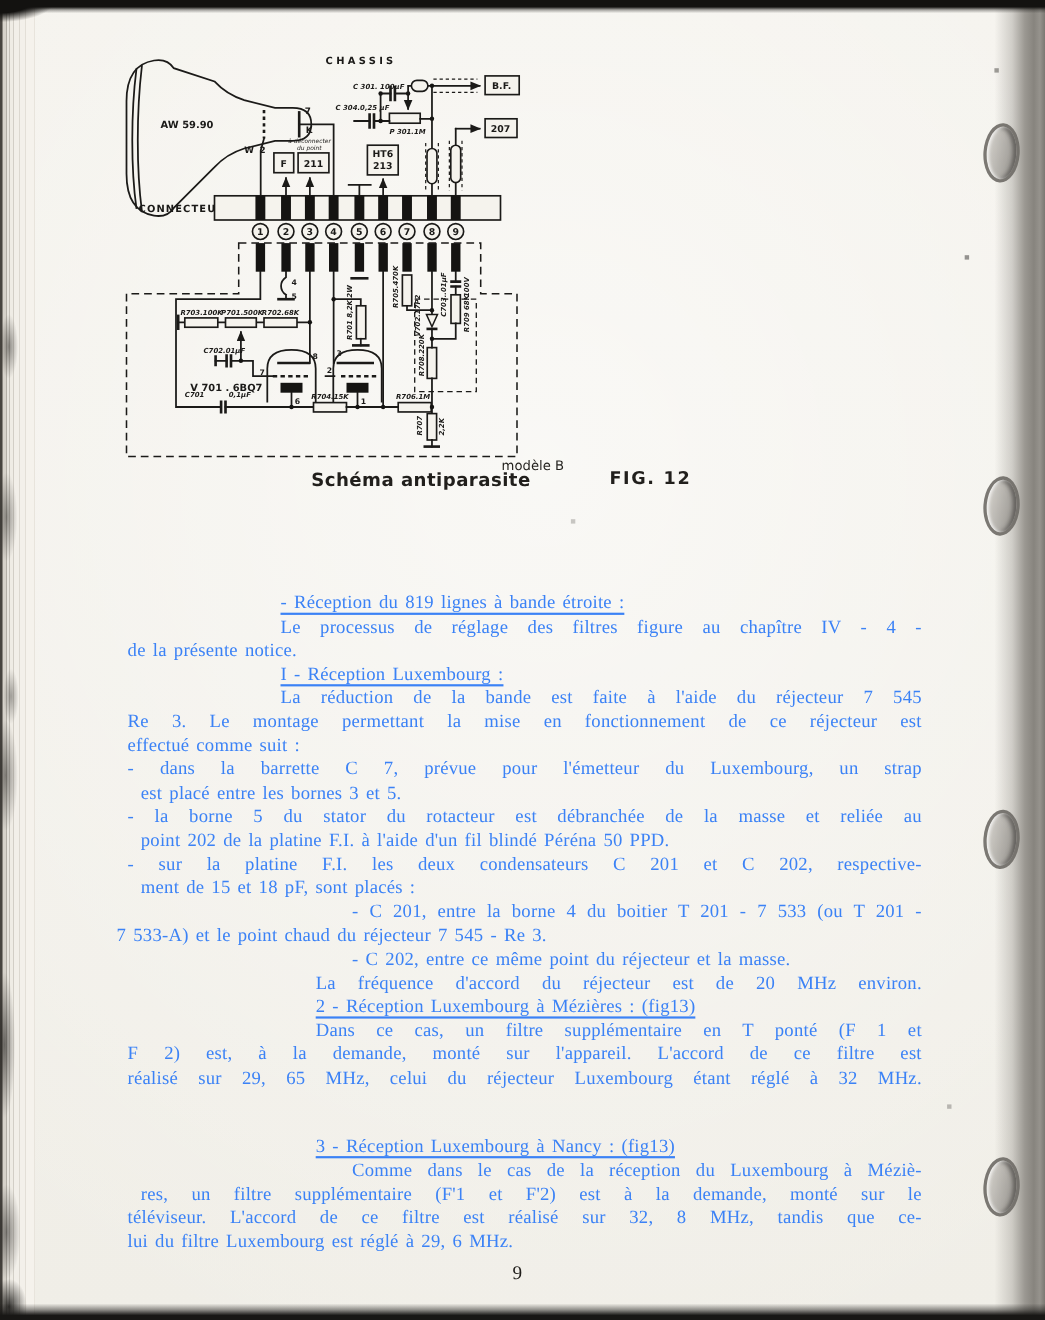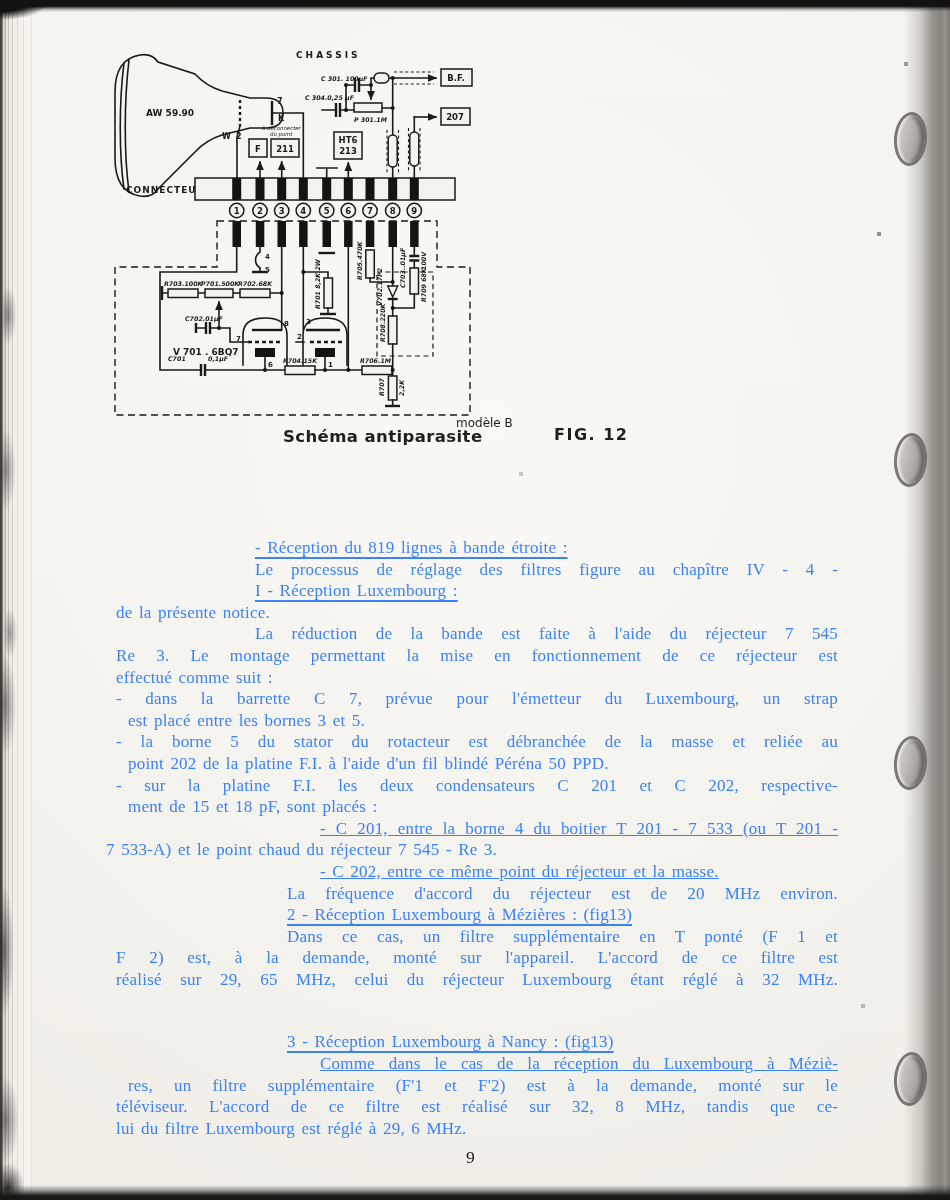--- a/index.html
+++ b/index.html
@@ -66,21 +66,21 @@
   .cap-m{position:absolute;left:432px;top:416px;font:400 12px "DejaVu Sans",sans-serif;padding-left:24px;}
   .cap-f{position:absolute;left:554px;top:425px;font:700 16px "DejaVu Sans",sans-serif;letter-spacing:1.5px;}
   
   .body-text{position:absolute;left:116px;top:537px;width:722px;
     font-size:17px;line-height:21.6px;letter-spacing:.2px;word-spacing:2px;color:#3b82f6;}
   .ln{min-height:21.6px;}
   .j{text-align:justify;text-align-last:justify;}
   .u{text-decoration:underline;text-underline-offset:4px;text-decoration-thickness:1.5px;}
   .i1{padding-left:139px;}
   .i2{padding-left:171px;}
-  .i3{padding-left:204px;text-decoration:underline;}
+  .i3{padding-left:204px;}
   .ih{padding-left:12px;}
   .ineg{margin-left:-10px;}
   .gap{margin-top:41px;}
   .page-num{position:absolute;left:466px;top:1147px;font-size:17.5px;}
 </style>
 </head>
 <body>
 
 <div class="schematic">
 <svg width="400" height="392" viewBox="0 0 400 392" xmlns="http://www.w3.org/2000/svg">
@@ -351,22 +351,22 @@
 </svg>
 </div>
 
 <div class="cap-b">Schéma antiparasite</div>
 <div class="cap-m">modèle B</div>
 <div class="cap-f">FIG. 12</div>
 
 <div class="body-text">
   <div class="ln i1 u">- Réception du 819 lignes à bande étroite :</div>
   <div class="ln i1 j">Le processus de réglage des filtres figure au chapître IV - 4 -</div>
+  <div class="ln">de la présente notice.</div>
   <div class="ln i1 u">I - Réception Luxembourg :</div>
-  <div class="ln">de la présente notice.</div>
   <div class="ln i1 j">La réduction de la bande est faite à l'aide du réjecteur 7 545</div>
   <div class="ln j">Re 3. Le montage permettant la mise en fonctionnement de ce réjecteur est</div>
   <div class="ln">effectué comme suit :</div>
   <div class="ln j">- dans la barrette C 7, prévue pour l'émetteur du Luxembourg, un strap</div>
   <div class="ln ih">est placé entre les bornes 3 et 5.</div>
   <div class="ln j">- la borne 5 du stator du rotacteur est débranchée de la masse et reliée au</div>
   <div class="ln ih">point 202 de la platine F.I. à l'aide d'un fil blindé Péréna 50 PPD.</div>
   <div class="ln j">- sur la platine F.I. les deux condensateurs C 201 et C 202, respective-</div>
   <div class="ln ih">ment de 15 et 18 pF, sont placés :</div>
   <div class="ln i3 j">- C 201, entre la borne 4 du boitier T 201 - 7 533 (ou T 201 -</div>

